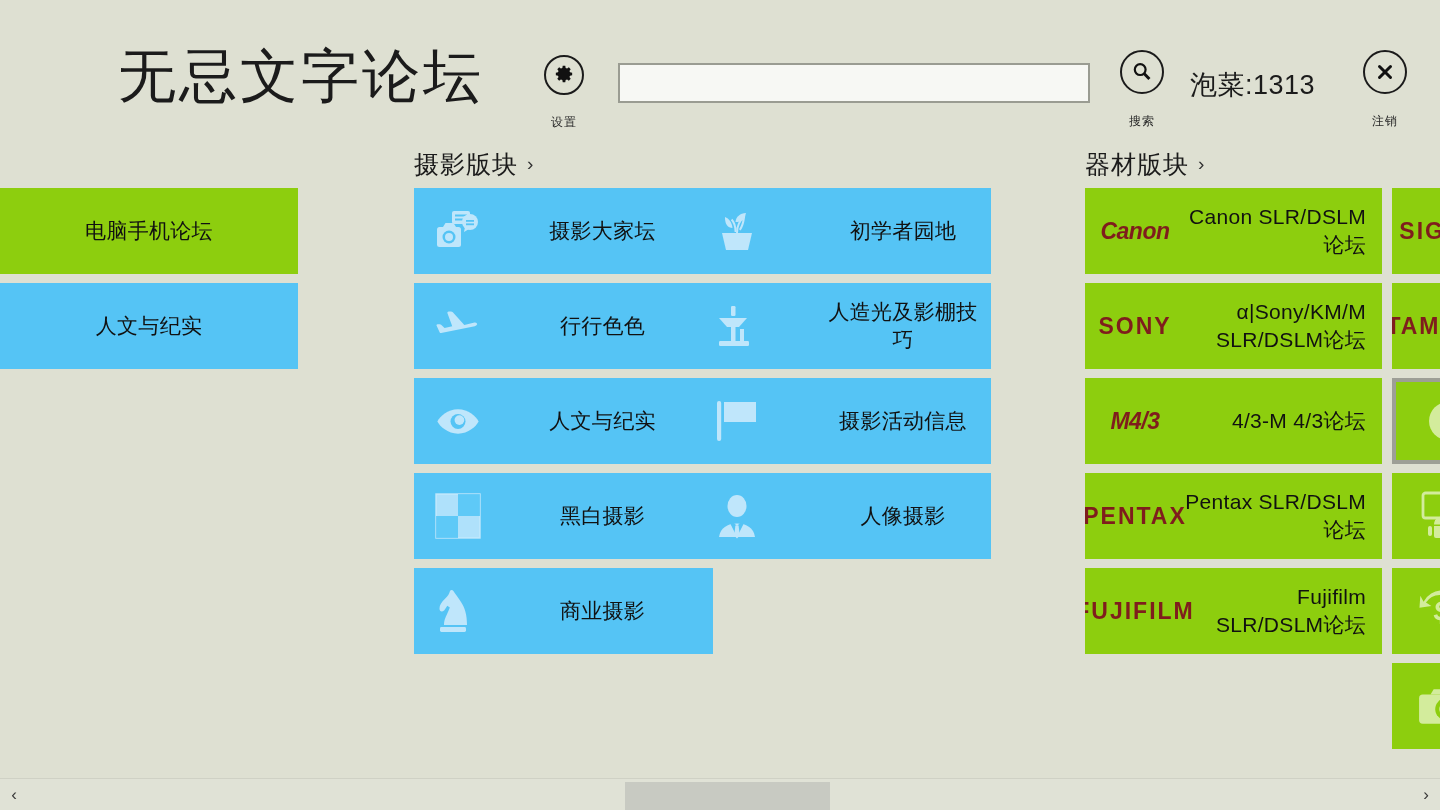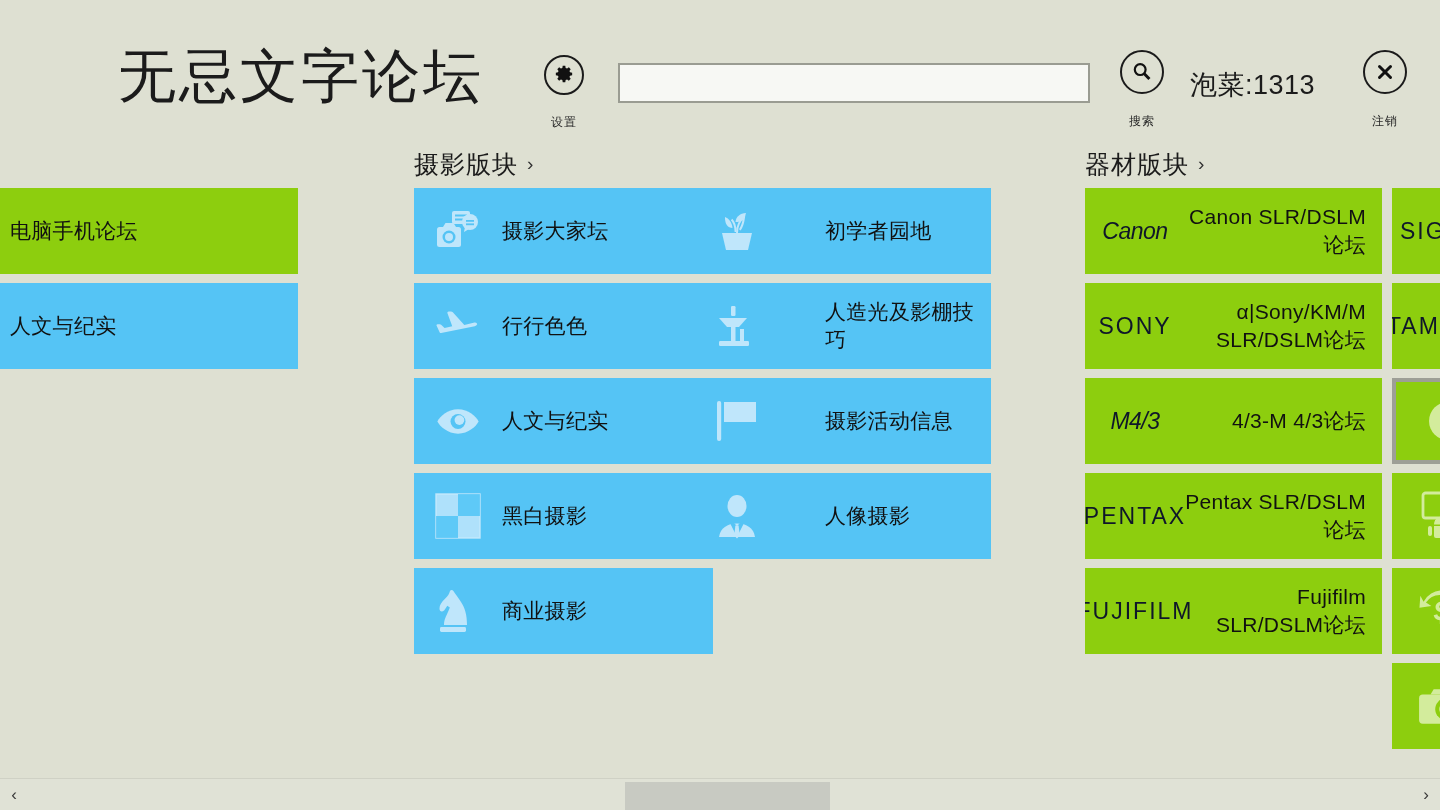--- a/index.html
+++ b/index.html
@@ -126,32 +126,33 @@
   .tile.sel   { outline: 4px solid #9d9f96; outline-offset: -4px; }
 
   .tile .ic {
     flex: 0 0 auto;
     display: flex;
     align-items: center;
     justify-content: center;
   }
   .tile .lbl {
     flex: 1 1 auto;
+    text-align: center;
     font-size: 21px;
     line-height: 28px;
     color: #111;
     font-weight: 400;
     padding-right: 10px;
     letter-spacing: 0.3px;
     word-break: break-word;
   }
   .wordmark {
     font-style: italic;
-    font-weight: normal;
-    color: #0f172a;
+    font-weight: bold;
+    color: #7f1d1d;
     white-space: nowrap;
     letter-spacing: -0.5px;
   }
   .wordmark.flat { font-style: normal; letter-spacing: 2px; }
 
   
   #col-left      { left: -100px;  width: 398px; }
   #col-photo-a   { left: 370px;   width: 359px; padding-left: 44px; }
   #col-photo-b   { left: 697px;   width: 294px; }
   #col-gear-a    { left: 1085px;  width: 297px; }

